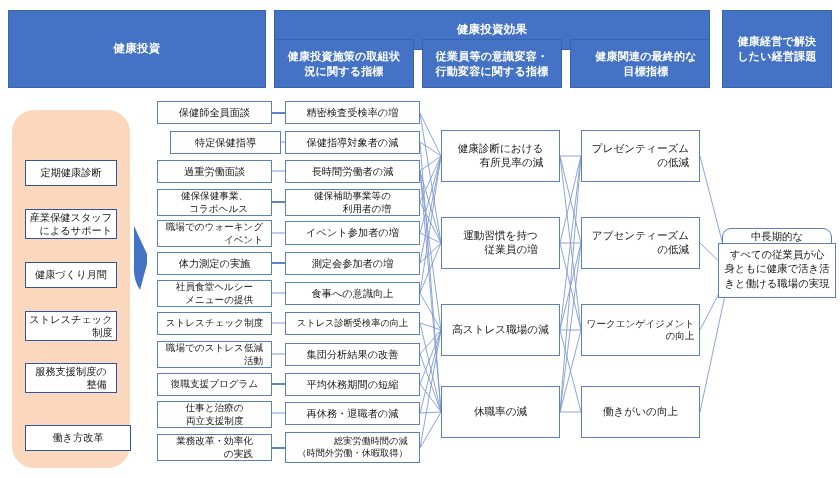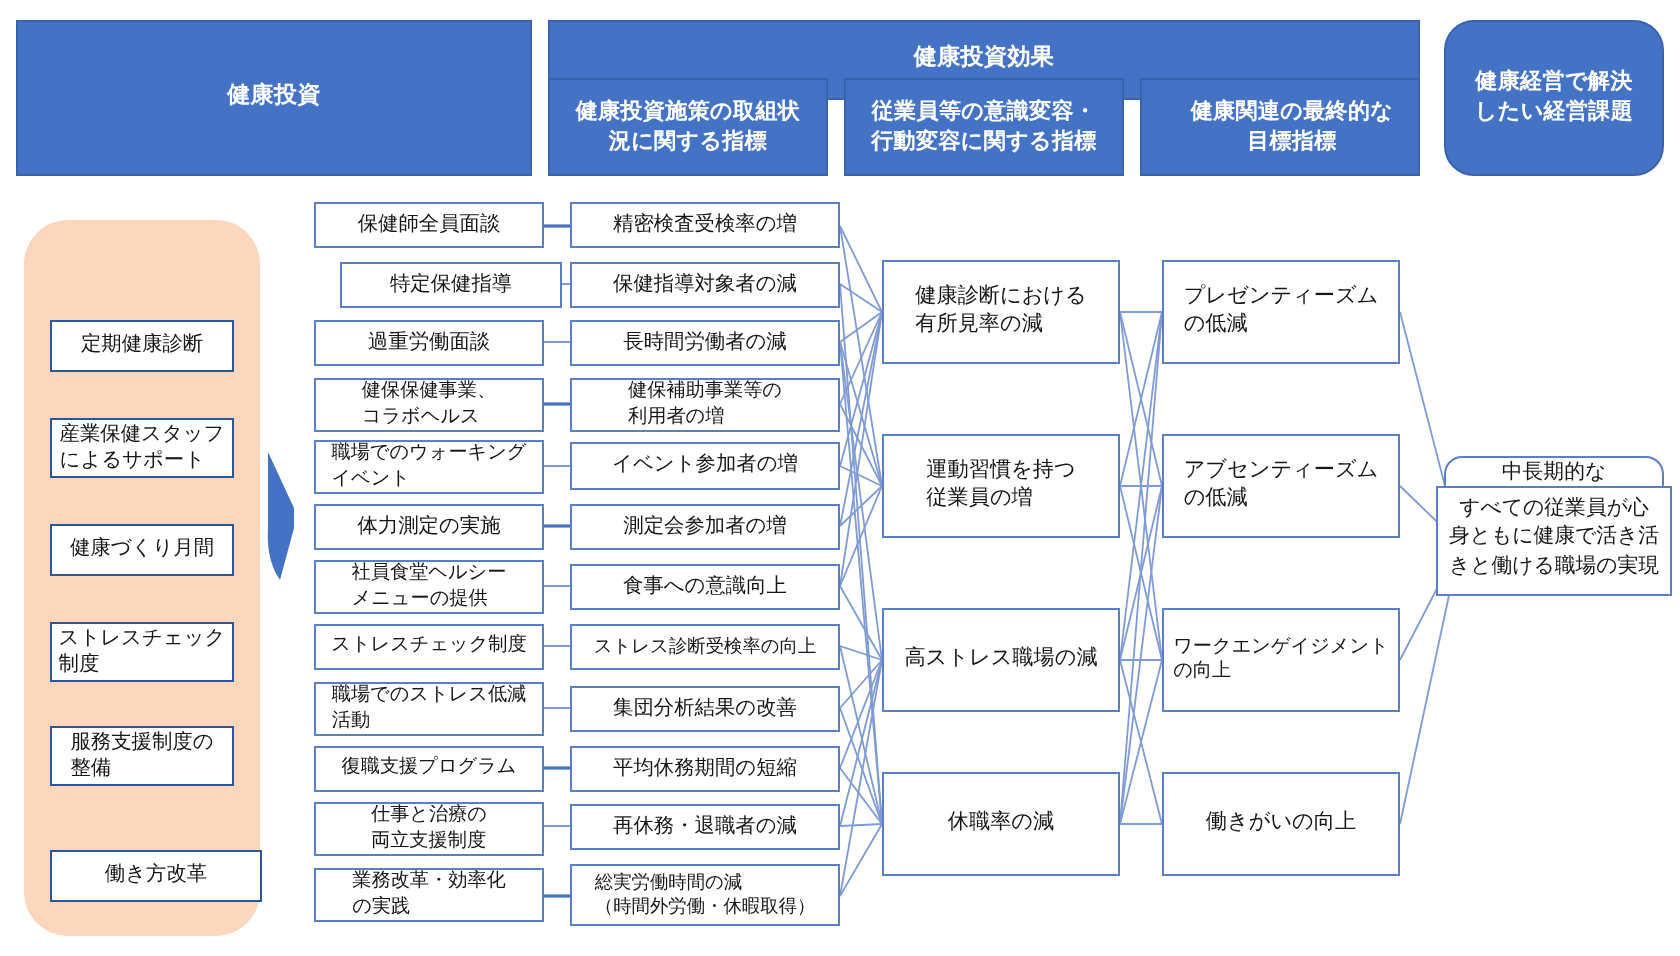--- a/index.html
+++ b/index.html
@@ -49,21 +49,21 @@
     padding:0 8px;
   }
   .wbox{
     position:absolute;
     background:#ffffff;
     border:1px solid #4472C4;
     box-sizing:border-box;
     display:flex;
     align-items:center;
     justify-content:center;
-    text-align:left;
+    text-align:right;
     color:#161616;
     line-height:1.3;
     font-size:10.5px;
     padding:1px 2px;
   }
   .wbox.invest{border:1px solid #2f5597;font-size:10.2px;}
   .wbox.c1{font-size:10.2px;border-color:#5b7fc4;}
   .wbox.c2{font-size:10.2px;border-color:#5b7fc4;}
   .wbox.c3{font-size:10.6px;border-color:#5b7fc4;}
   .wbox.c4{font-size:10.6px;border-color:#5b7fc4;}
@@ -212,21 +212,21 @@
   <div class="hdr small" style="left:422px;top:39px;width:140px;height:49px;white-space:pre-line;">
     <span>従業員等の意識変容・
 行動変容に関する指標</span>
   </div>
 
   <div class="hdr small" style="left:570px;top:39px;width:140px;height:49px;white-space:pre-line;padding-left:16px;">
     <span>健康関連の最終的な
 目標指標</span>
   </div>
 
-  <div class="hdr small" style="left:722px;top:10px;width:110px;height:78px;white-space:pre-line;border-radius:15px;">
+  <div class="hdr small" style="left:722px;top:10px;width:110px;height:78px;white-space:pre-line;">
     <span>健康経営で解決
 したい経営課題</span>
   </div>
 
   <div class="panel" style="left:12px;top:110px;width:118px;height:358px;"></div>
 
   <div class="panel-title" style="left:12px;top:122px;width:118px;white-space:pre-line;">
     <span>様々な効果に関連
 する健康投資</span>
   </div>

